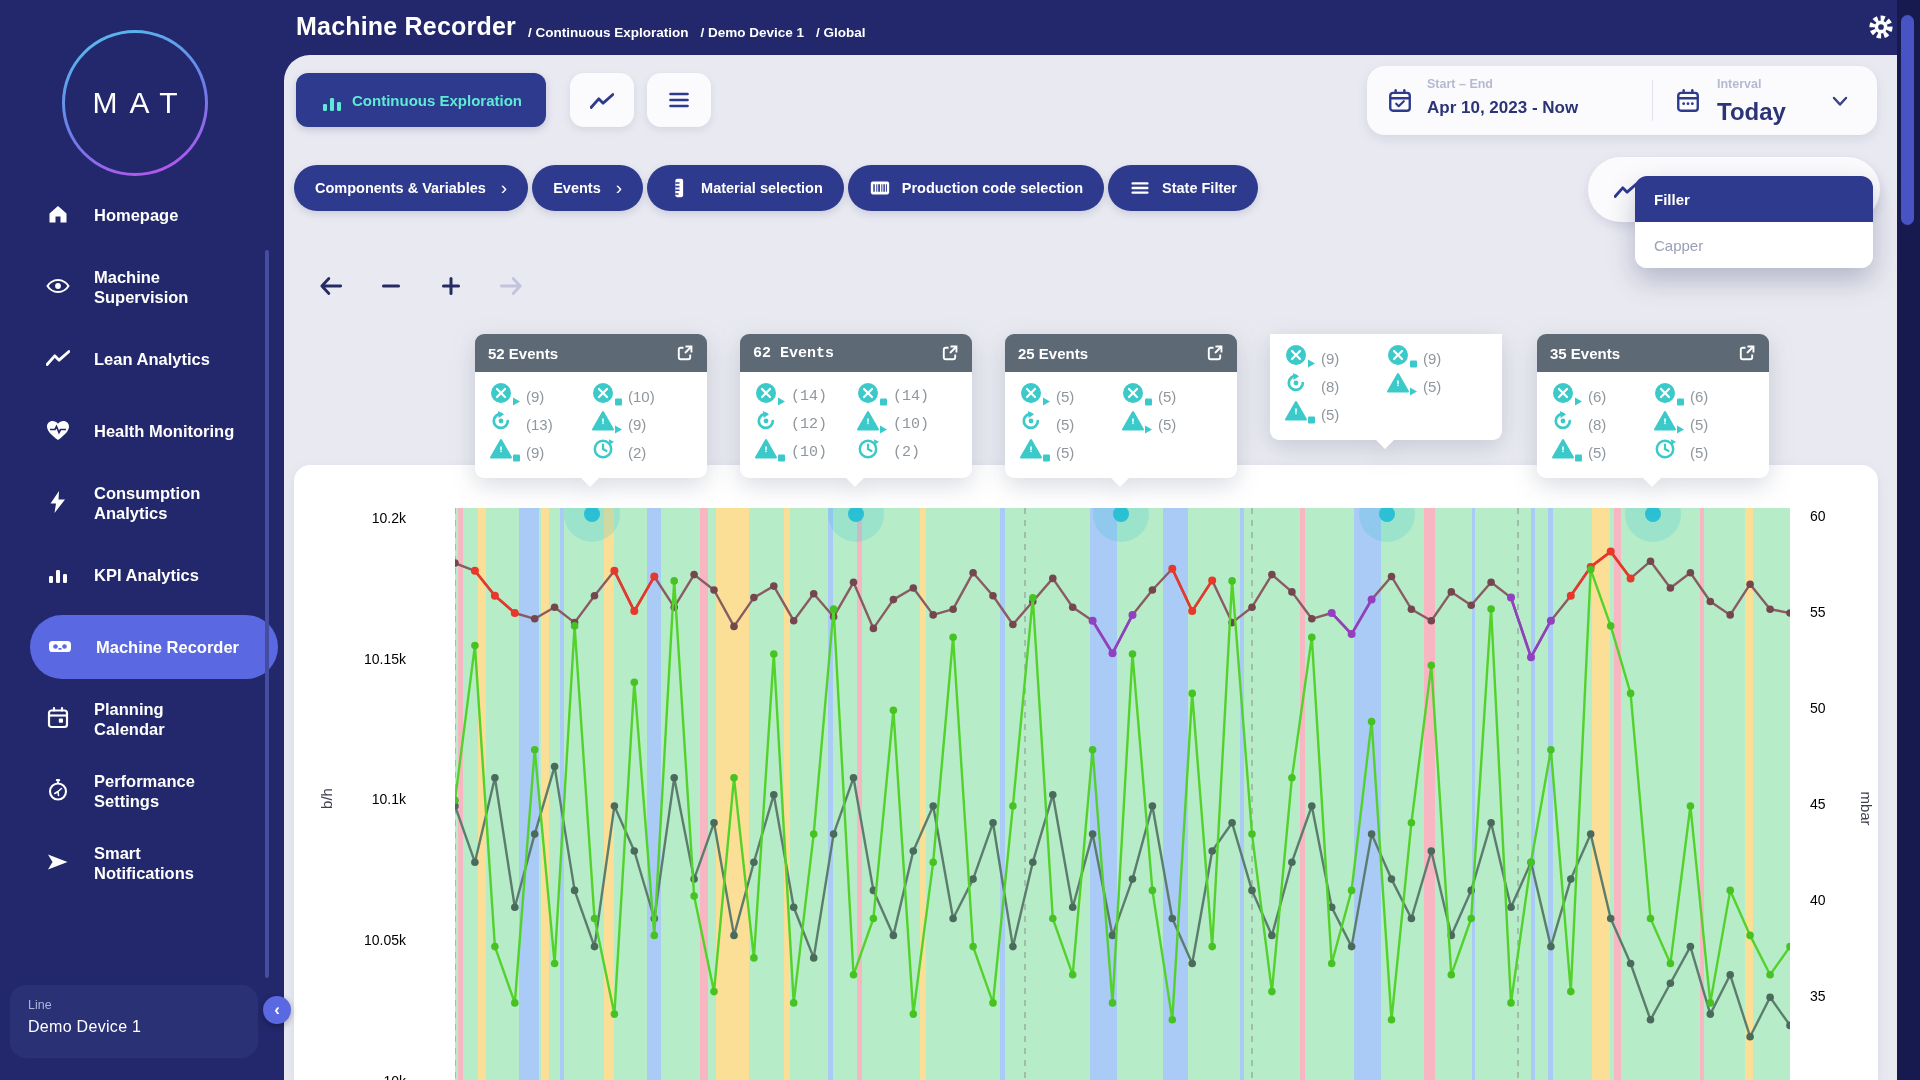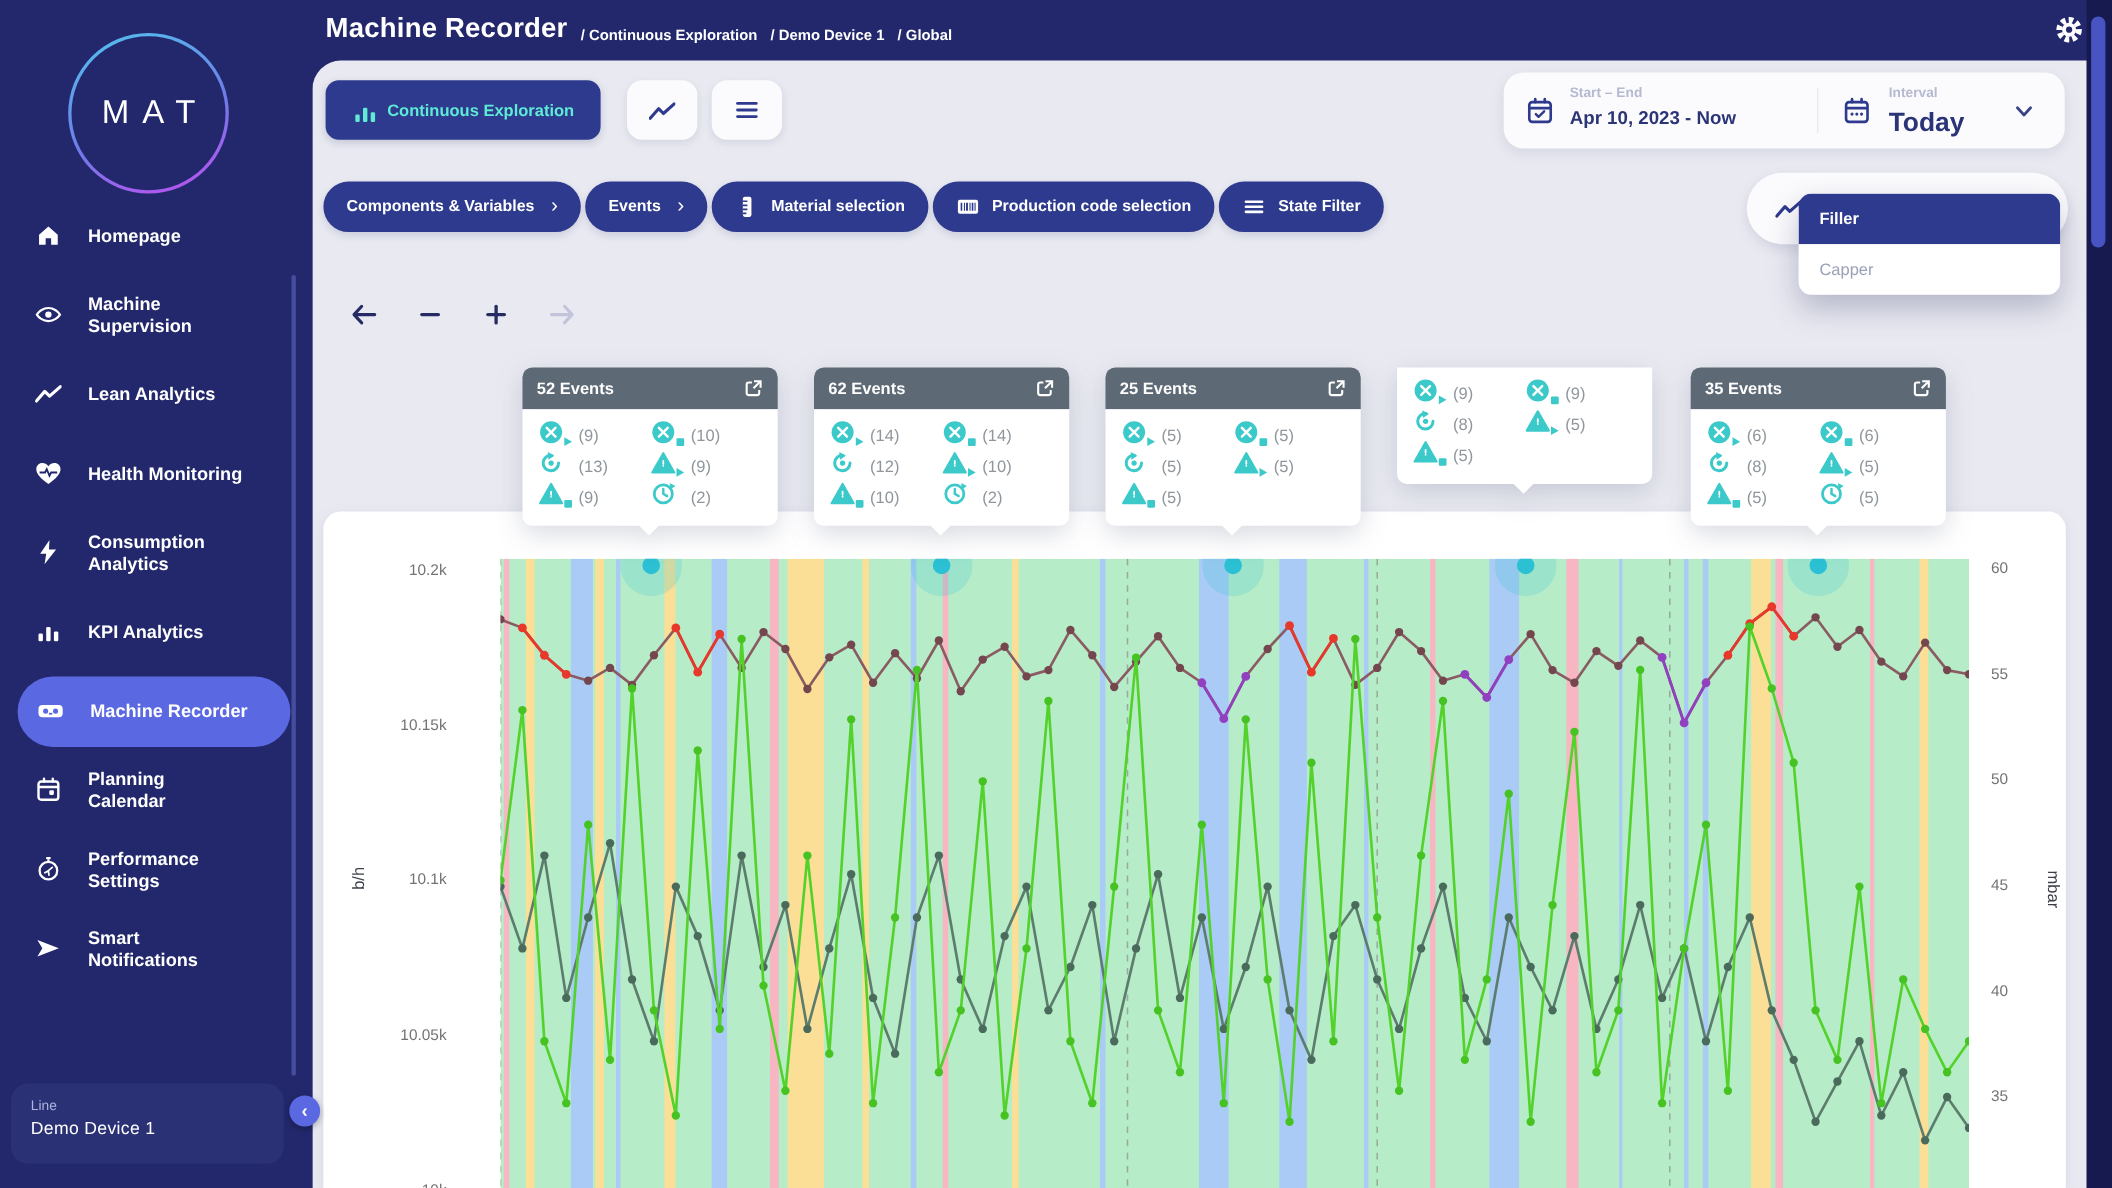--- a/index.html
+++ b/index.html
@@ -5,21 +5,21 @@
   * { margin:0; padding:0; box-sizing:border-box; }
   html,body { width:1920px; height:1080px; overflow:hidden;
     font-family:"Liberation Sans", sans-serif; background:#22286b; }
 
   
   .sidebar { position:absolute; left:0; top:0; width:284px; height:1080px; background:#22286b; z-index:5; }
   .logo-ring { position:absolute; left:62px; top:30px; width:146px; height:146px; border-radius:50%;
     background:linear-gradient(160deg,#53c4f0 0%,#6d7ce8 55%,#c44df0 100%); padding:3px; }
   .logo-inner { width:100%; height:100%; border-radius:50%; background:#22286b; display:flex;
     align-items:center; justify-content:center; color:#fff; font-size:30px; font-weight:400; letter-spacing:12px; padding-left:12px; }
-  .nav { position:absolute; left:0; top:179px; width:276px; }
+  .nav { position:absolute; left:14px; top:179px; width:276px; }
   .nav-item { height:72px; display:flex; align-items:center; padding-left:32px; color:#fff; cursor:pointer; }
   .nav-item .ic { width:28px; height:26px; margin-right:20px; color:#fff; flex:0 0 28px; }
   .nav-item .lbl { font-size:16.5px; font-weight:700; line-height:1.22; }
   .nav-item.active { background:#5a68e2; border-radius:34px; margin:4px 12px 4px 16px; height:64px; padding-left:18px; }
   .side-scroll { position:absolute; left:265px; top:250px; width:4px; height:728px; background:#454d9e; border-radius:2px; }
   .device-card { position:absolute; left:10px; top:985px; width:248px; height:73px; border-radius:16px;
     background:#2b3175; padding:13px 18px; }
   .device-card .sm { font-size:12.5px; color:#aeb4dd; }
   .device-card .big { font-size:16px; color:#fff; margin-top:6px; letter-spacing:.3px; }
   .collapse-btn { position:absolute; left:263px; top:996px; width:28px; height:28px; border-radius:50%;
@@ -71,21 +71,21 @@
   .dd-opt.sel { background:#2e3a8d; color:#fff; font-weight:600; }
 
   .zoom-row { position:absolute; left:30px; top:214px; display:flex; gap:26px; }
   .zoom-btn { width:34px; height:34px; display:flex; align-items:center; justify-content:center; color:#262b63; cursor:pointer; }
   .zoom-btn.disabled { color:#c1c4da; cursor:default; }
 
   
   .chart-card { position:absolute; left:10px; top:410px; width:1584px; height:615px; background:#fff;
     border-radius:16px 16px 0 0; overflow:hidden; box-shadow:0 4px 14px rgba(30,36,100,.08); }
   .plot { position:absolute; left:161px; top:43px; width:1335px; height:572px; }
-  .axis-lbl { position:absolute; font-size:14px; color:#737373; }
+  .axis-lbl { position:absolute; font-size:14px; color:#000000; }
   .axis-unit { position:absolute; font-size:15px; color:#3c3f4a; }
 
   
   .badge { position:absolute; top:279px; width:232px; z-index:6; filter:drop-shadow(0 7px 12px rgba(40,50,90,.18)); }
   .badge-head { height:38px; background:#5d6975; border-radius:9px 9px 0 0; display:flex; align-items:center;
     justify-content:space-between; padding:0 13px; color:#fff; font-size:15px; font-weight:700; }
   .badge-body { background:#fff; border-radius:0 0 9px 9px; padding:10px 12px 12px 14px; display:flex; }
   .badge-col { display:flex; flex-direction:column; gap:0; }
   .badge-col.c1 { width:102px; }
   .badge-item { height:28px; display:flex; align-items:center; gap:5px; }
@@ -675,21 +675,21 @@
                     <path d="M11 6.5 V11 L14.5 13" fill="none" stroke="#3cc9c9" stroke-width="2.2" stroke-linecap="round"></path>
                     <path d="M16.8 1.2 L22 3.8 L17.6 6.8 Z" fill="#3cc9c9"></path>
                   </g>
                 </svg></span>
        <span class="cnt">(2)</span>
             </div>
           </div>
         </div>
     <div class="badge-tail"></div>
       </div>
-      <div class="badge" style="left: 456px;">
+      <div class="badge" style="left: 456px; font-family: Liberation Mono, monospace;">
     <div class="badge-head">
       <span>62 Events</span>
       <span class="ext-link"><svg width="19" height="19" viewBox="0 0 20 20" fill="none" xmlns="http://www.w3.org/2000/svg">
               <path d="M9 4 H6 C4.9 4 4 4.9 4 6 V14 C4 15.1 4.9 16 6 16 H14 C15.1 16 16 15.1 16 14 V11" stroke="#fff" stroke-width="2"></path>
               <path d="M11 2.7 H17.3 V9" stroke="#fff" stroke-width="2"></path>
               <path d="M16.8 3.2 L10.5 9.5" stroke="#fff" stroke-width="2"></path>
             </svg></span>
     </div>
     <div class="badge-body">
           <div class="badge-col c1">

